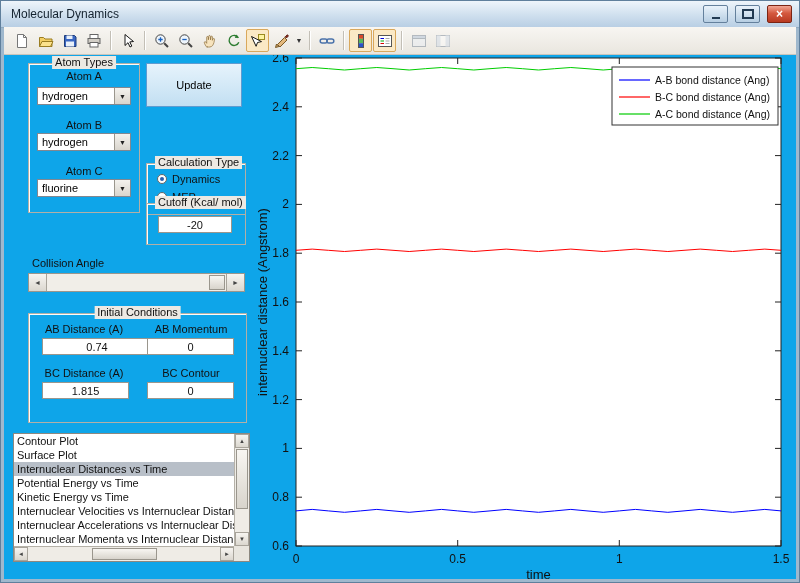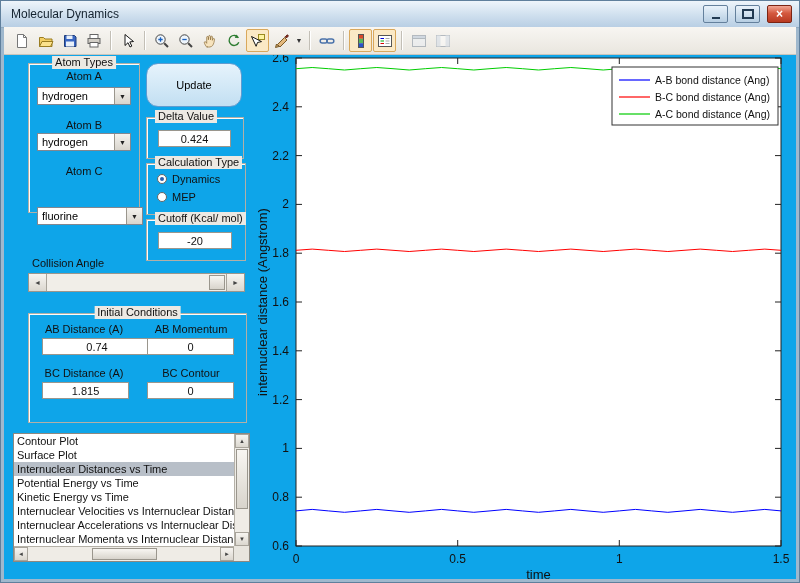--- a/index.html
+++ b/index.html
@@ -31,21 +31,21 @@
   .panel{position:absolute;border:1px solid #b3afa6;box-shadow:inset 1px 1px 0 #fdfcfa;}
   .panel-title{position:absolute;top:-8px;left:8px;font-size:11px;line-height:13px;background:#ece9e3;padding:0 3px;white-space:nowrap;color:#111;}
   .panel-title.centered{left:50%;transform:translateX(-50%);}
   .label{position:absolute;font-size:11px;color:#111;white-space:nowrap;}
   .at-label{position:absolute;left:0;width:100%;text-align:center;font-size:11px;color:#111;}
   .combo{position:absolute;height:18px;background:#fff;border:1px solid #828790;display:flex;align-items:center;box-sizing:border-box;}
   .combo-text{flex:1;font-size:11px;padding-left:4px;overflow:hidden;white-space:nowrap;}
   .combo-btn{width:15px;height:100%;background:linear-gradient(#f4f2ee,#d9d5cd);border-left:1px solid #9a968d;
     display:flex;align-items:center;justify-content:center;font-size:7px;color:#222;}
   .update-btn{position:absolute;left:142px;top:8px;width:96px;height:44px;
-    background:linear-gradient(#e6f3fc,#c2dff2);border:1px solid #5f9bd0;border-radius:12px;
+    background:linear-gradient(#e6f3fc,#c2dff2);border:1px solid #5f9bd0;border-radius:0;
     font-size:11px;color:#000;font-family:"Liberation Sans",sans-serif;}
   .field{position:absolute;background:#fff;border:1px solid #9a968d;font-size:11px;text-align:center;
     padding:0;height:17px;box-sizing:border-box;font-family:"Liberation Sans",sans-serif;color:#111;}
   .radio-row{position:absolute;left:10px;display:flex;align-items:center;gap:5px;font-size:11px;color:#111;}
   .radio{width:10px;height:10px;border-radius:50%;background:#fff;border:1px solid #666;position:relative;box-sizing:border-box;}
   .radio.on::after{content:"";position:absolute;left:2px;top:2px;width:4px;height:4px;border-radius:50%;background:#2b5fae;}
   
   .slider{position:absolute;left:24px;top:218px;width:217px;height:19px;background:#f1eee8;border:1px solid #9a968d;display:flex;box-sizing:border-box;}
   .sbtn{width:17px;height:100%;background:linear-gradient(#f7f5f1,#dbd7cf);display:flex;align-items:center;justify-content:center;font-size:7px;color:#444;}
   .sbtn.left{border-right:1px solid #a8a49b;}
@@ -214,47 +214,43 @@
       <div class="combo" style="left:8px;top:23px;width:94px;">
         <span class="combo-text">hydrogen</span>
         <span class="combo-btn">▼</span>
       </div>
       <span class="at-label" style="top:55px;">Atom B</span>
       <div class="combo" style="left:8px;top:69px;width:94px;">
         <span class="combo-text">hydrogen</span>
         <span class="combo-btn">▼</span>
       </div>
       <span class="at-label" style="top:101px;">Atom C</span>
-      <div class="combo" style="left:8px;top:115px;width:106px;margin-top:28px;">
+      <div class="combo" style="left:8px;top:115px;width:94px;">
         <span class="combo-text">fluorine</span>
         <span class="combo-btn">▼</span>
       </div>
     </div>
 
     <button class="update-btn">Update</button>
 
-    <div class="panel" style="left:142px;top:62px;width:96px;height:40px;">
-      <span class="panel-title">Delta Value</span>
-      <input class="field" style="left: 11px; top: 12px; width: 73px;" value="0.424">
-    </div>
 
     <div class="panel" style="left:142px;top:108px;width:98px;height:50px;">
       <span class="panel-title">Calculation Type</span>
       <div class="radio-row" style="top:9px;">
         <span class="radio on"></span>
         <span>Dynamics</span>
       </div>
       <div class="radio-row" style="top:27px;">
         <span class="radio"></span>
         <span>MEP</span>
       </div>
     </div>
 
 
-    <div class="panel" style="left:142px;top:164px;width:98px;height:40px;">
+    <div class="panel" style="left:142px;top:148px;width:98px;height:40px;">
       <span class="panel-title">Cutoff (Kcal/ mol)</span>
       <input class="field" style="left: 11px; top: 12px; width: 74px;" value="-20">
     </div>
 
     <span class="label" style="left:28px;top:202px;">Collision Angle</span>
     <div class="slider">
       <span class="sbtn left">
           <span>◄</span>
         </span>
       <span class="strack">

